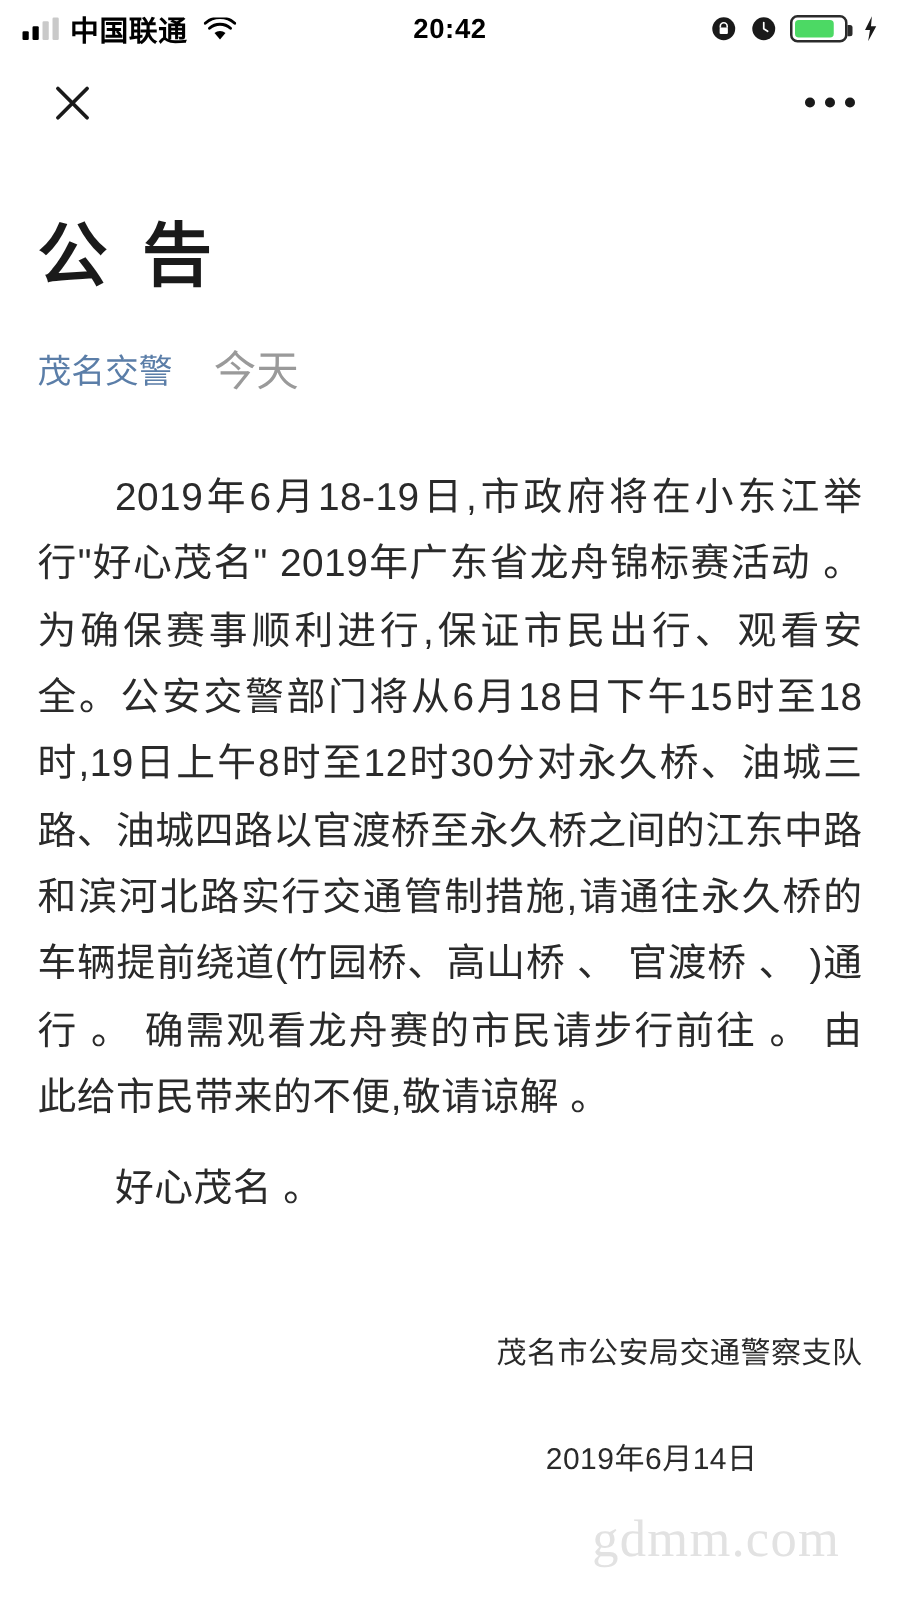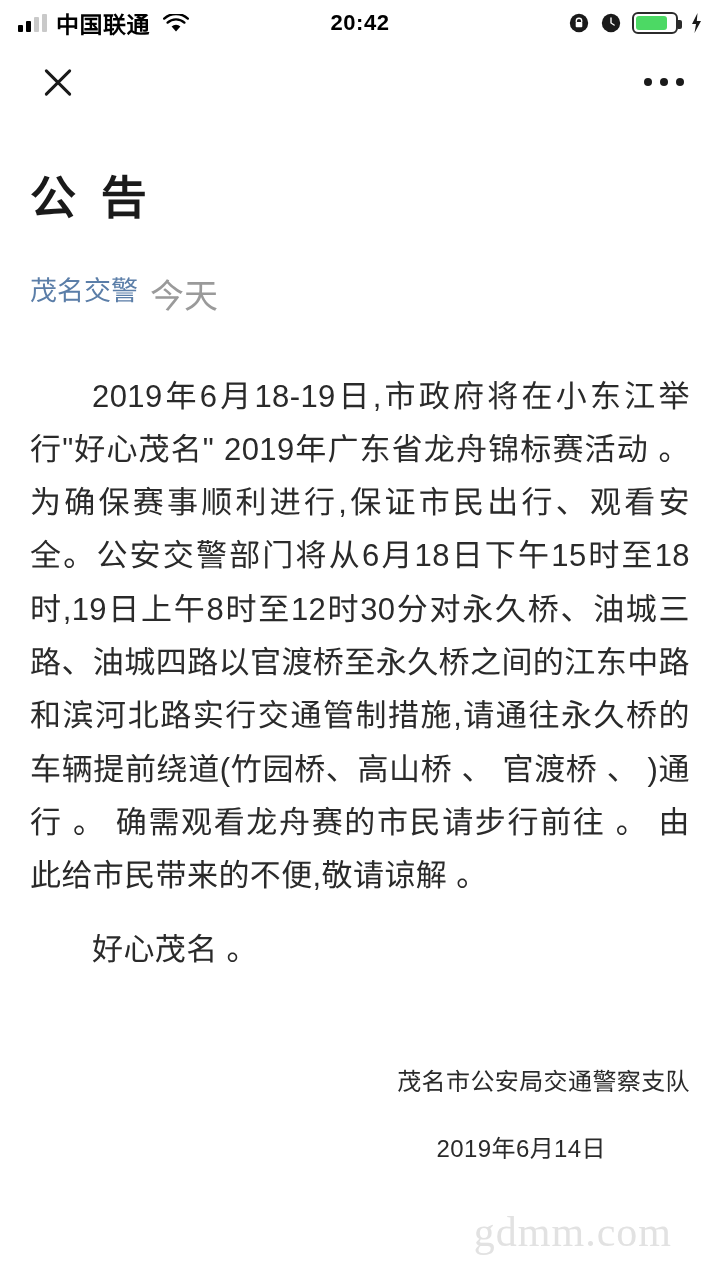--- a/index.html
+++ b/index.html
@@ -129,31 +129,31 @@
     border-radius: 50%;
     background: #1a1a1a;
     display: block;
   }
 
   
   .article {
     padding: 52px 30px 0 30px;
   }
   .article-title {
-    font-size: 46px;
+    font-size: 56px;
     font-weight: 700;
     color: #1a1a1a;
     letter-spacing: 6px;
     line-height: 1.25;
   }
   .article-meta {
-    margin-top: 41px;
-    display: flex;
-    align-items: flex-start;
-    gap: 12px;
+    margin-top: 30px;
+    display: flex;
+    align-items: center;
+    gap: 33px;
   }
   .meta-account {
     font-size: 27px;
     color: #5b7ea8;
   }
   .meta-date {
     font-size: 34px;
     color: #9a9a9a;
   }
 
@@ -177,21 +177,21 @@
     color: #2a2a2a;
     text-align: right;
   }
   .signature .sig-line {
     display: block;
   }
   .signature .sig-org {
     text-align: right;
   }
   .signature .sig-date {
-    margin-top: 26px;
+    margin-top: 44px;
     margin-right: 84px;
     text-align: right;
   }
 
   .watermark {
     position: absolute;
     right: 48px;
     bottom: 24px;
     font-size: 42px;
     color: #e2e2e2;

